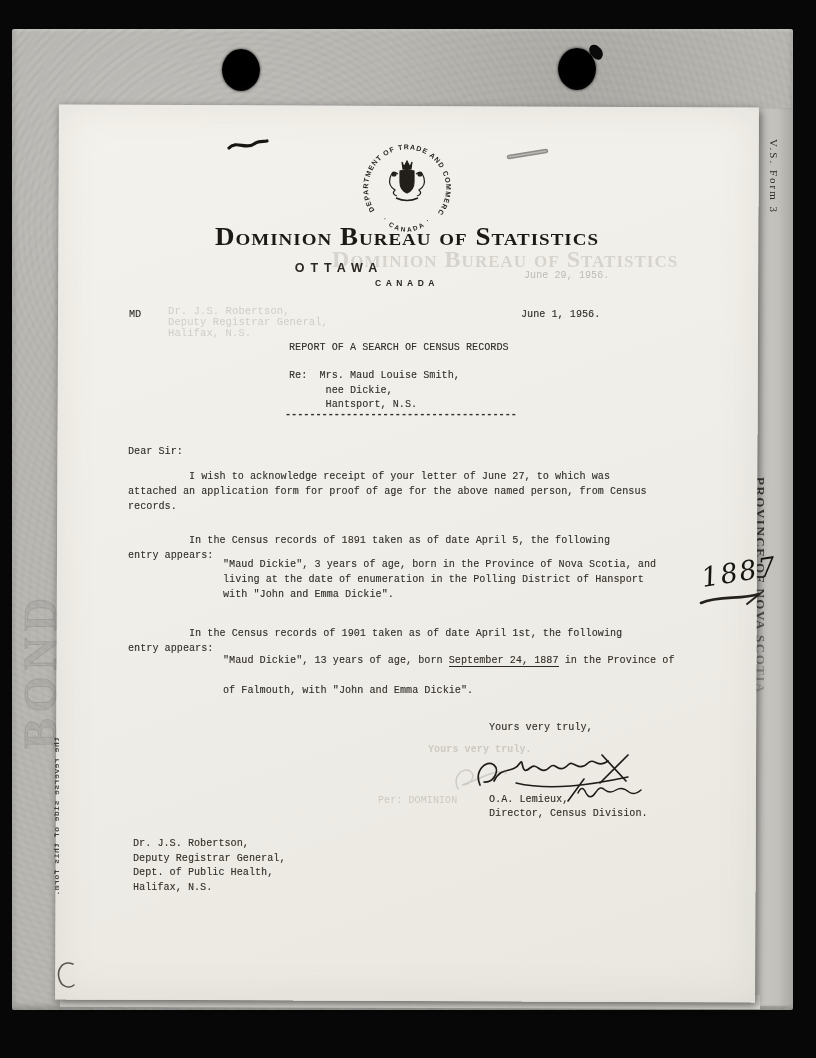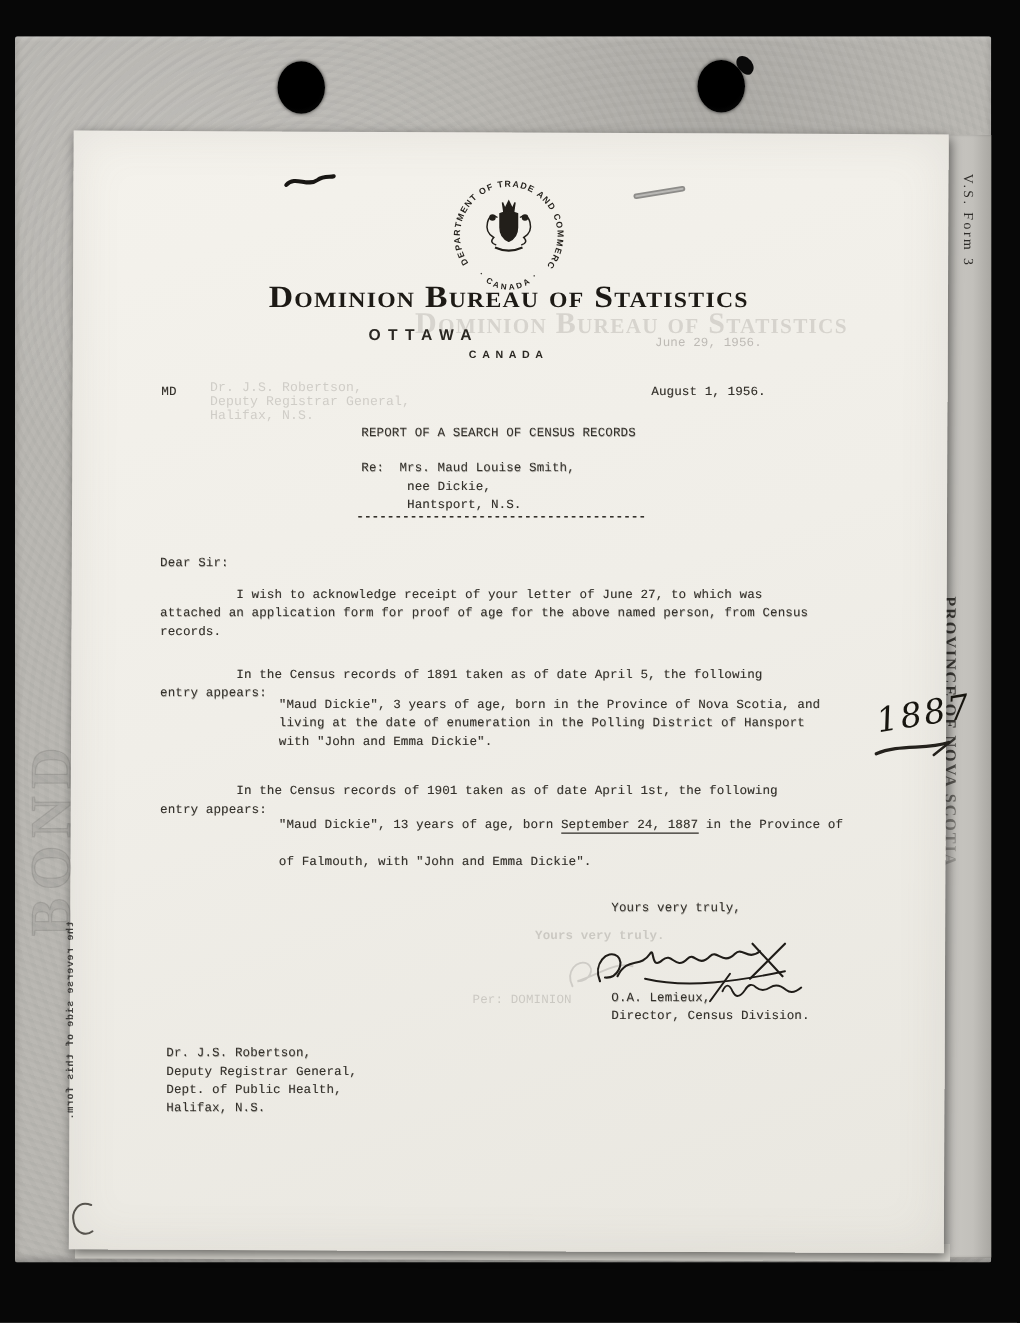--- a/index.html
+++ b/index.html
@@ -139,21 +139,21 @@
   <div class="org-name">Dominion Bureau of Statistics</div>
   <div class="city">OTTAWA</div>
   <div class="country">CANADA</div>
   <div class="type ghost" style="left:524px;top:269px;">June 29, 1956.</div>
 
   <div class="type ghost-light" style="left:168px;top:306px;font-size:10.5px;line-height:11.5px;">Dr. J.S. Robertson,</div>
   <div class="type ghost-light" style="left:168px;top:317px;font-size:10.5px;line-height:11.5px;">Deputy Registrar General,</div>
   <div class="type ghost-light" style="left:168px;top:328px;font-size:10.5px;line-height:11.5px;">Halifax, N.S.</div>
 
   <div class="type" style="left:129px;top:308px;">MD</div>
-  <div class="type" style="left:521px;top:308px;">August 1, 1956.</div>
+  <div class="type" style="left:521px;top:308px;">June 1, 1956.</div>
   <div class="type" style="left:289px;top:341px;">REPORT OF A SEARCH OF CENSUS RECORDS</div>
   <div class="type" style="left:289px;top:369px;">Re:  Mrs. Maud Louise Smith,</div>
   <div class="type" style="left:289px;top:384px;">      nee Dickie,</div>
   <div class="type" style="left:289px;top:398px;">      Hantsport, N.S.</div>
   <div class="type" style="left:285px;top:408px;font-weight:bold;">--------------------------------------</div>
 
   <div class="type" style="left:128px;top:445px;">Dear Sir:</div>
 
   <div class="type" style="left:128px;top:470px;">          I wish to acknowledge receipt of your letter of June 27, to which was</div>
   <div class="type" style="left:128px;top:485px;">attached an application form for proof of age for the above named person, from Census</div>

